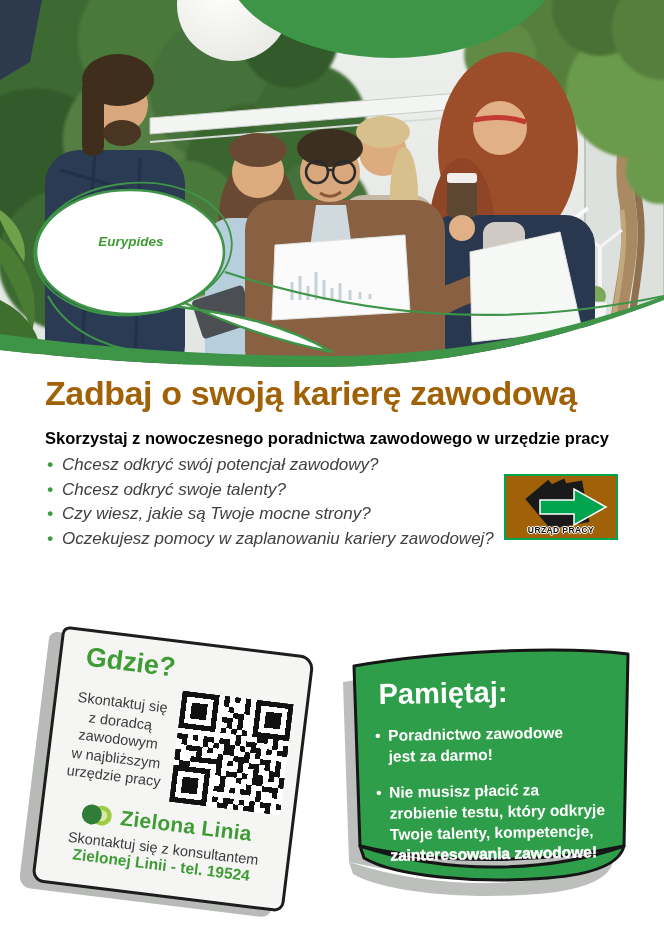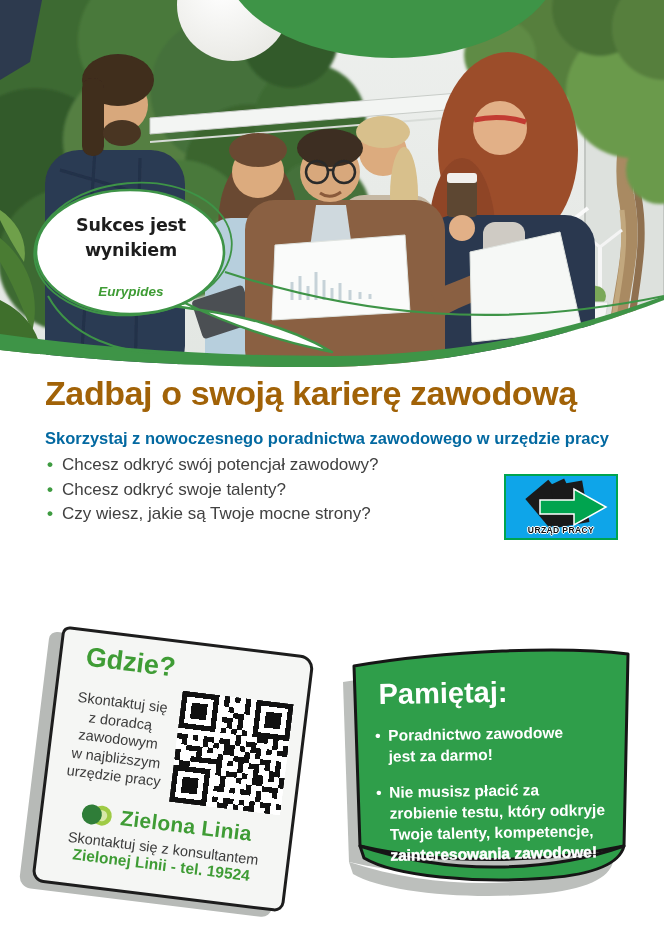--- a/index.html
+++ b/index.html
@@ -9,27 +9,27 @@
   
   #photo-wrap{left:0;top:0;width:664px;height:380px;z-index:1;}
   
   #bubble-text{left:36px;top:213px;width:190px;text-align:center;z-index:2;}
   #bubble-text .q{font-family:"DejaVu Sans",sans-serif;font-weight:700;font-size:17.5px;
                   line-height:25px;color:#1d1d1d;letter-spacing:-0.2px;}
   #bubble-text .a{margin-top:21px;font-size:13.5px;font-style:italic;font-weight:700;color:#3F9C35;}
   
   #headline{left:45px;top:374px;width:600px;font-size:34px;font-weight:700;color:#a16207;
             letter-spacing:-0.4px;z-index:2;}
-  #subheadline{left:45px;top:429px;width:600px;font-size:16.5px;font-weight:700;color:#0369a1;z-index:2;}
+  #subheadline{left:45px;top:429px;width:600px;font-size:16.5px;font-weight:700;color:#000000;z-index:2;}
   #questions{left:47px;top:456px;width:480px;z-index:2;list-style:none;margin:0;padding:0;}
   #questions li{position:relative;padding-left:15px;margin-bottom:7px;font-size:17px;
-                line-height:17.5px;color:#414141;}
+                line-height:17.5px;color:#414141;font-style:italic;}
   #questions li::before{content:"•";position:absolute;left:0;top:0;color:#3E9B41;font-weight:700;}
   
-  #up-logo{left:504px;top:474px;width:110px;height:62px;background:#0ea5e9;
+  #up-logo{left:504px;top:474px;width:110px;height:62px;background:#a16207;
            border:2px solid #00A44F;z-index:2;}
   #up-label{left:0;bottom:3px;width:100%;text-align:center;font-size:8.5px;font-weight:700;
             letter-spacing:0.4px;color:#101010;
             text-shadow:-1px 0 #fff,1px 0 #fff,0 -1px #fff,0 1px #fff,0 0 2px #fff;}
   
   #where-note{left:46px;top:640px;width:248px;height:252px;background:#f5f6f4;
       border:3px solid #1d1d1d;border-radius:8px 14px 10px 12px;
       transform:rotate(7deg);box-shadow:-12px 7px 0 #b7bab7;z-index:3;}
   .wn-inner{padding:8px 12px 0 12px;}
   .wn-title{font-size:27px;font-weight:700;color:#3F9C35;margin:2px 0 4px 12px;}
@@ -223,31 +223,31 @@
   <g>
     <path d="M48 296 C70 336 120 356 172 352" stroke="#3E9447" stroke-width="2" fill="none"></path>
     <path d="M185 303 C240 330 292 344 332 352 C288 326 238 314 172 306 Z" fill="#ffffff" stroke="#3E9447" stroke-width="2.5" stroke-linejoin="round"></path>
     <ellipse cx="130" cy="252" rx="94" ry="62" fill="#ffffff" stroke="#3E9447" stroke-width="2.6"></ellipse>
     <ellipse cx="133" cy="249" rx="99" ry="66" fill="none" stroke="#3E9447" stroke-width="1.8" transform="rotate(-5 133 249)"></ellipse>
   </g>
 </svg>
 </div>
 
 <div class="abs" id="bubble-text">
-  <div class="q">Sukces jest wynikiem</div>
   <div class="a">Eurypides</div>
 </div>
 
 <div class="abs" id="headline">Zadbaj o swoją karierę zawodową</div>
 <div class="abs" id="subheadline">Skorzystaj z nowoczesnego poradnictwa zawodowego w urzędzie pracy</div>
 
 <ul class="abs" id="questions">
   <li>Chcesz odkryć swój potencjał zawodowy?</li>
   <li>Chcesz odkryć swoje talenty?</li>
   <li>Czy wiesz, jakie są Twoje mocne strony?</li>
+  <li>Oczekujesz pomocy w zaplanowaniu kariery zawodowej?</li>
 </ul>
 
 <div class="abs" id="up-logo">
   <svg width="106" height="58" viewBox="0 0 106 58">
     <g>
       <rect x="28" y="9" width="30" height="38" fill="#1a1a1a" transform="rotate(-40 43 28)"></rect>
       <rect x="38" y="7" width="30" height="40" fill="#1a1a1a" transform="rotate(-25 53 27)"></rect>
       <rect x="48" y="7" width="32" height="42" fill="#1a1a1a" transform="rotate(-10 64 28)"></rect>
     </g>
     <polygon points="34,24 68,24 68,13 100,31 68,49 68,38 34,38" fill="#00A44F" stroke="#ffffff" stroke-width="1.5"></polygon>

